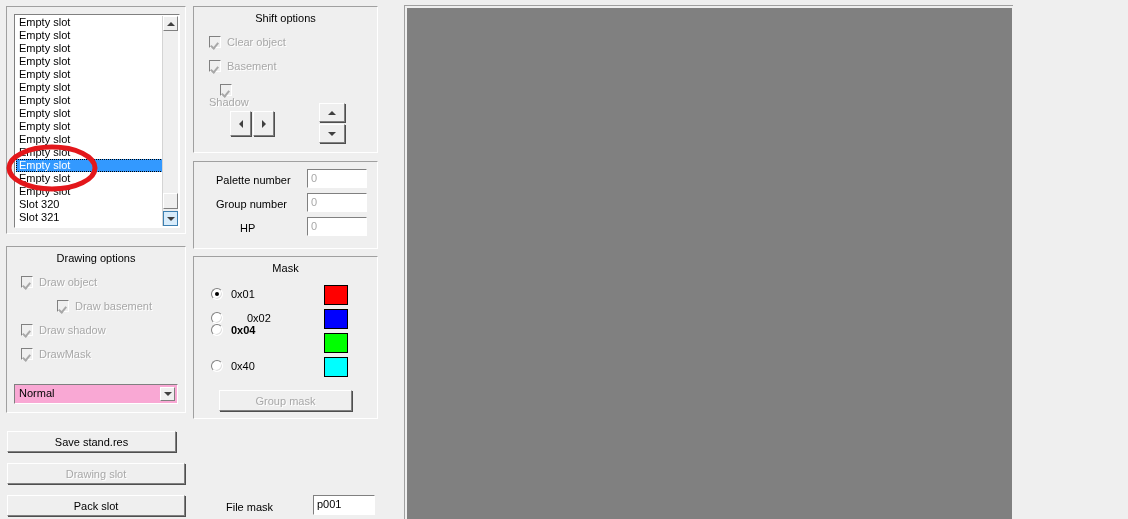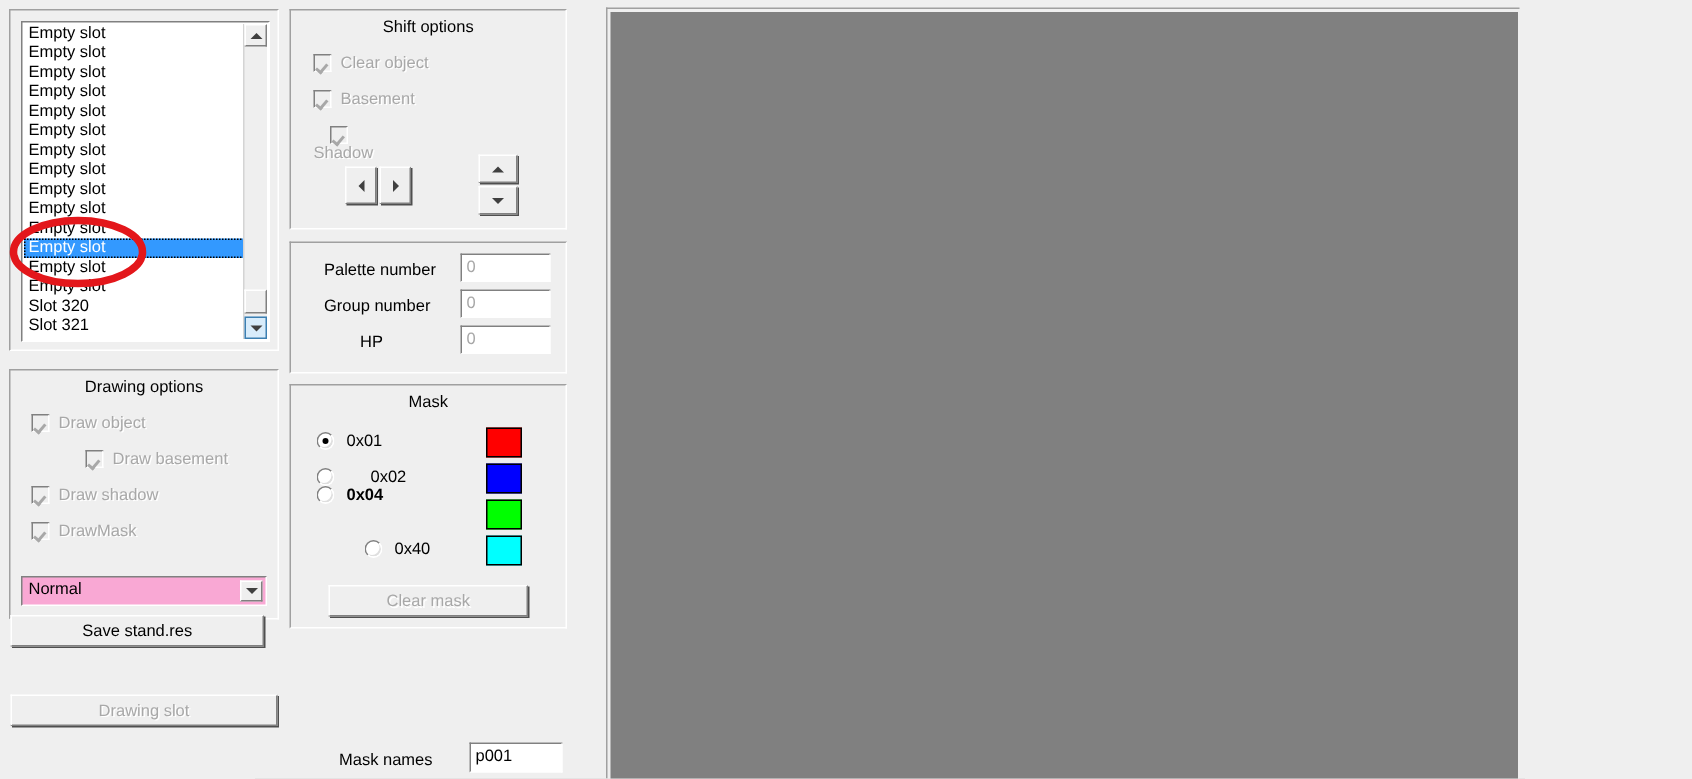--- a/index.html
+++ b/index.html
@@ -347,25 +347,28 @@
     </div>
   </div>
 
   <div id="combo">
     <span id="combo-text">Normal</span>
     <span id="combo-arrow">
       <span class="tri-down"></span>
     </span>
   </div>
 
-  <div class="btn" style="position:absolute; left:7px; top:410px; width:169px; height:21px;">
+  <div class="btn" style="position:absolute; left:7px; top:431px; width:169px; height:21px;">
     <span>Save stand.res</span>
   </div>
   <div class="btn disabled" style="position:absolute; left:7px; top:463px; width:178px; height:21px;">
     <span>Drawing slot</span>
+  </div>
+  <div class="btn" style="position:absolute; left:7px; top:495px; width:178px; height:21px;">
+    <span>Pack slot</span>
   </div>
 
   <div class="groupbox" id="shift-panel" style="left:193px; top:6px; width:185px; height:147px;">
     <div class="grouptitle">Shift options</div>
 
     <div class="chk-row" style="left:15px; top:29px;">
       <span class="chkbox checked"></span>
       <span class="chk-label disabled">Clear object</span>
     </div>
     <div class="chk-row" style="left:15px; top:53px;">
@@ -416,31 +419,31 @@
       <span>0x02</span>
     </div>
     <div class="swatch" style="left:130px; top:52px; background:#0000ff;"></div>
 
     <div class="radio-row" style="left:17px; top:67px;font-weight:bold;">
       <span class="radio"></span>
       <span>0x04</span>
     </div>
     <div class="swatch" style="left:130px; top:76px; background:#00ff00;"></div>
 
-    <div class="radio-row" style="left:17px; top:103px;margin-left:32px;">
+    <div class="radio-row" style="left:17px; top:103px;">
       <span class="radio"></span>
       <span>0x40</span>
     </div>
     <div class="swatch" style="left:130px; top:100px; background:#00ffff;"></div>
 
     <div class="btn disabled" style="position:absolute; left:25px; top:133px; width:133px; height:21px;">
-      <span>Clear mask</span>
-    </div>
-  </div>
-
-  <span class="field-label" style="left:212px; top:501px;">Mask names</span>
+      <span>Group mask</span>
+    </div>
+  </div>
+
+  <span class="field-label" style="left:212px; top:501px;">File mask</span>
   <span class="field-input" style="left:313px; top:495px; width:62px; height:20px;">p001</span>
 
   <div id="canvas-panel">
     <div id="canvas"></div>
   </div>
 
 </div>
 
 </body></html>

